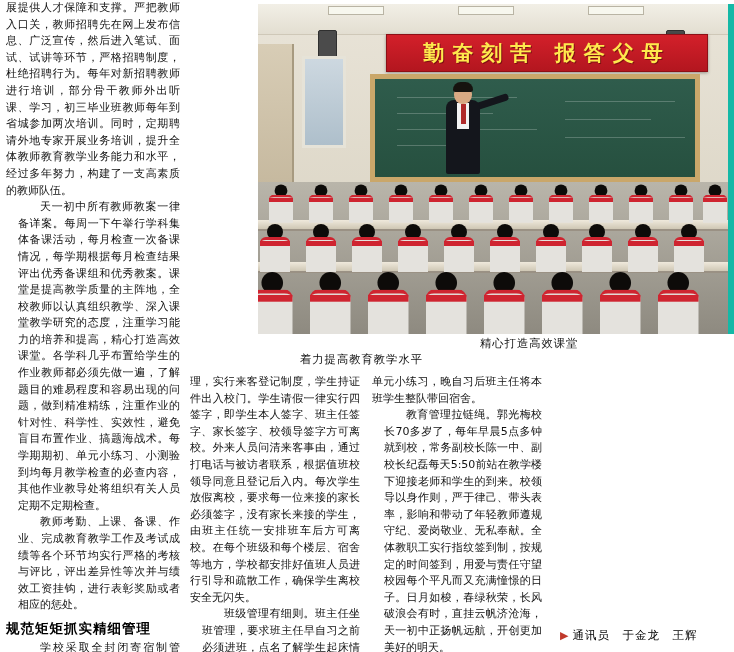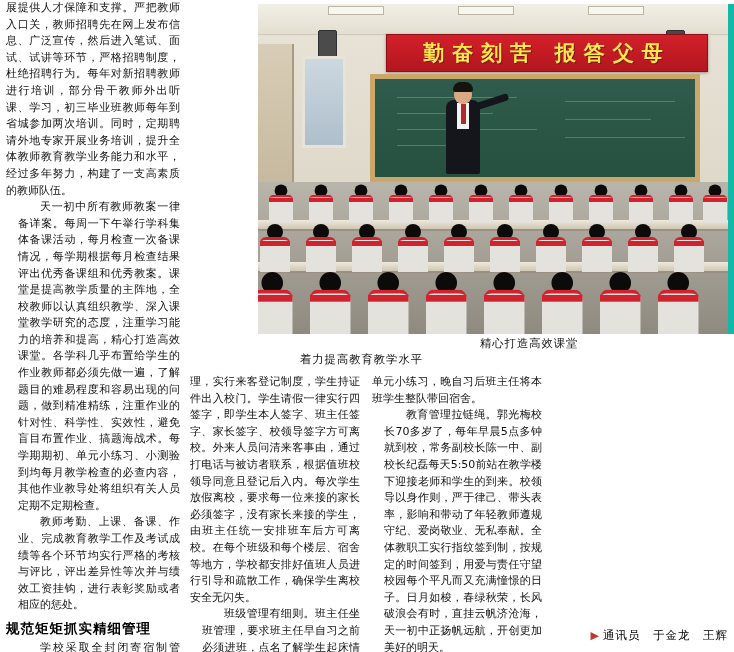--- a/index.html
+++ b/index.html
@@ -251,21 +251,20 @@
   .caption-left { position: absolute; left: 18px; top: 16px; margin-left: 24px; }
   .caption-right { position: absolute; left: 222px; top: 0; }
 
   .byline {
     position: absolute;
     left: 560px;
     top: 628px;
     width: 168px;
     font-size: 11.5px;
     letter-spacing: 1px;
-    text-align: right;
   }
   .byline .tri {
     color: #c0392b;
     font-size: 11px;
     margin-right: 3px;
   }
 </style>
 </head>
 <body>
 

